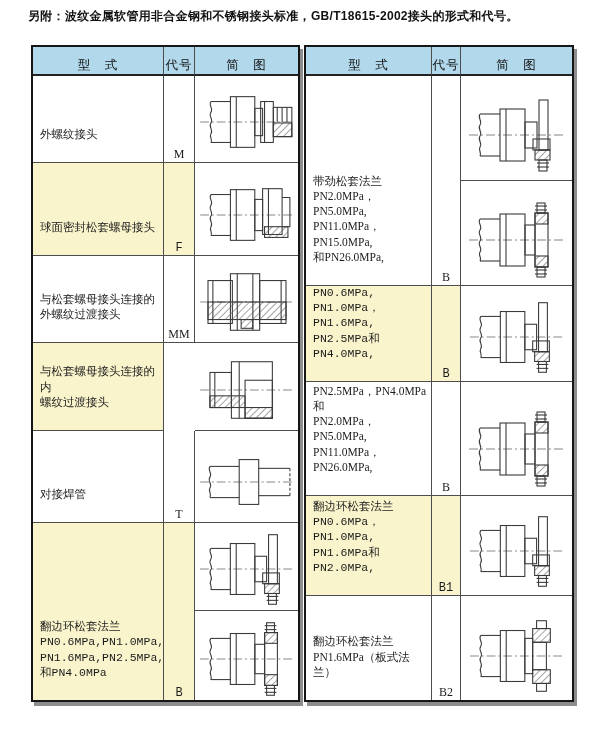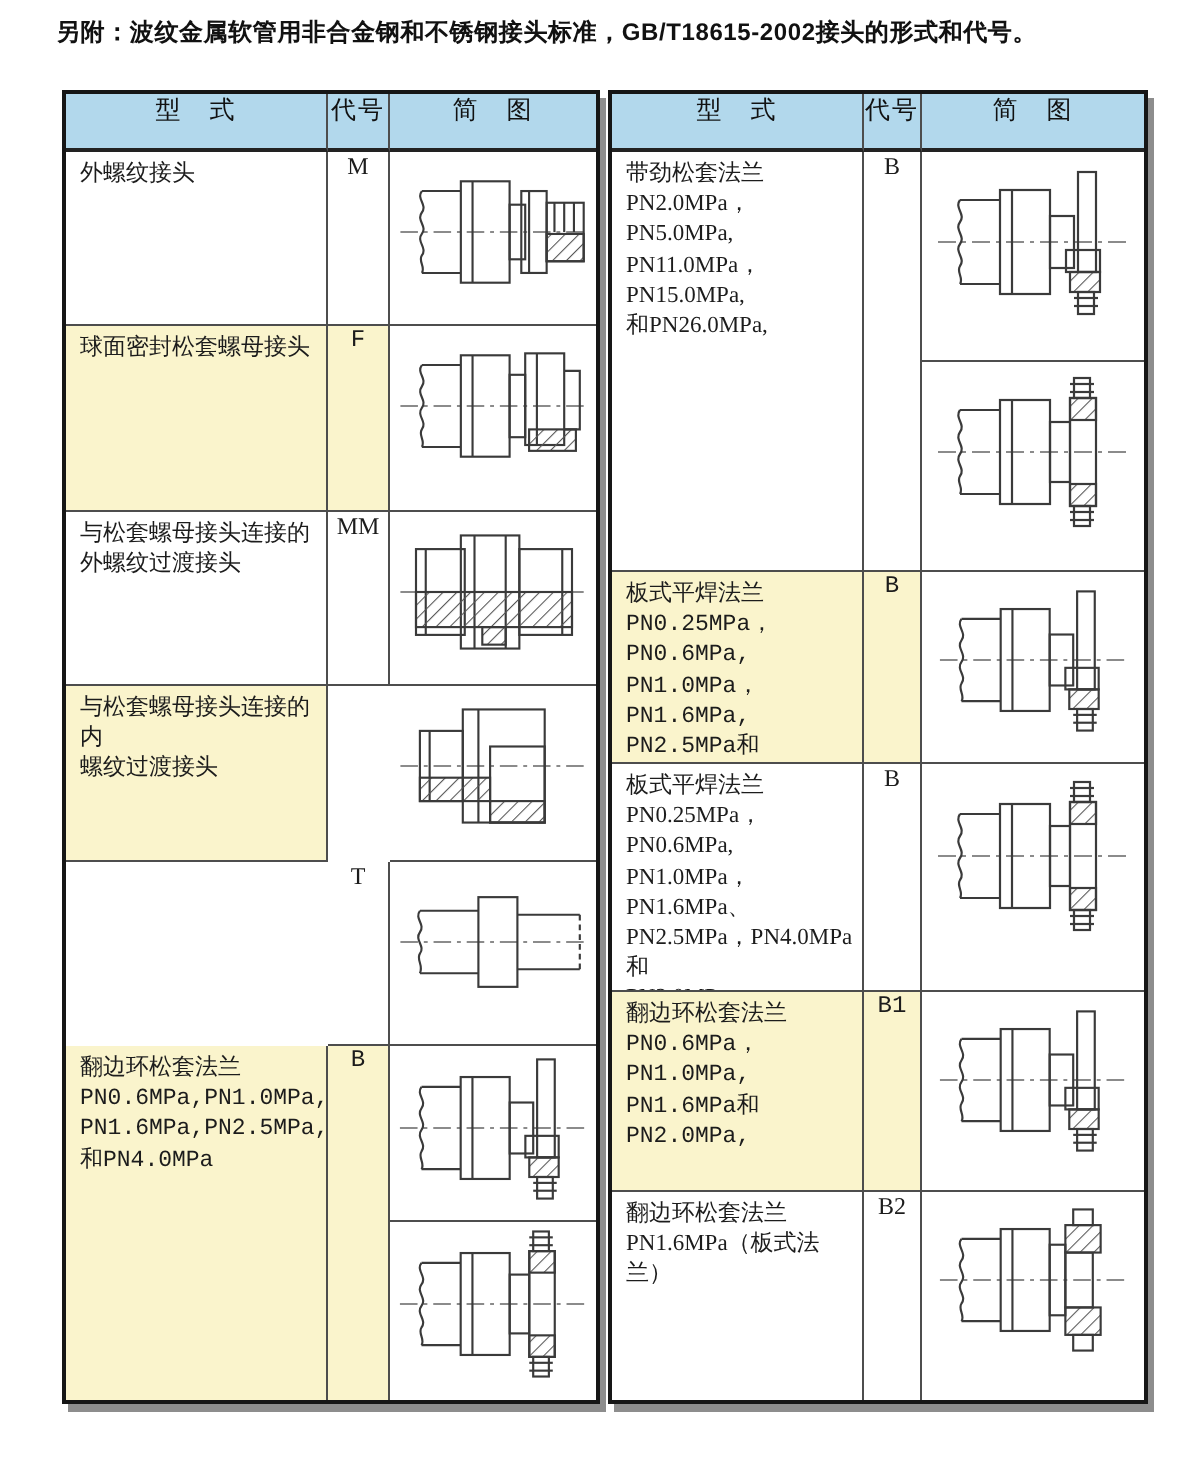--- a/index.html
+++ b/index.html
@@ -19,28 +19,28 @@
     display:grid;background:#ffffff;
     border:2px solid #161616;
     box-shadow:3px 4px 0 #8d8d8d;
   }
   .half-left{grid-template-columns:131px 31px 103px;
     grid-template-rows:29px 87px 93px 87px 88px 92px 88px 89px;}
   .half-right{grid-template-columns:126px 29px 111px;
     grid-template-rows:29px 105px 105px 96px 114px 100px 104px;}
   .cell{
     border-right:1px solid #4d4d4d;border-bottom:1px solid #4d4d4d;
-    box-sizing:border-box;display:flex;align-items:flex-start;justify-content:center;
+    box-sizing:border-box;display:flex;align-items:flex-end;justify-content:center;
     background:#ffffff;overflow:hidden;
   }
   .cell.hdr{
     background:#b2d8ec;border-bottom:2px solid #222;
     font-size:12.5px;letter-spacing:1px;color:#111;
   }
-  .cell.type{justify-content:flex-start;text-align:left;padding:4px 4px 4px 7px;
+  .cell.type{justify-content:flex-start;text-align:left;padding:4px 4px 20px 7px;
     font-size:11.5px;line-height:1.32;}
   .cell.type span{white-space:pre-line;}
   .cell.code{font-size:12px;}
   .cell.yellow{background:#faf4cc;font-family:Liberation Mono, monospace;}
   .cell.lastcol{border-right:none;}
   .cell.lastrow{border-bottom:none;}
   .cell.diagram{background:#ffffff;padding:1px;}
   svg.diag{display:block;}
   .diag *{vector-effect:non-scaling-stroke;}
 </style>
@@ -218,20 +218,23 @@
     <div class="cell type yellow" style="grid-area:5/1">
         <span>与松套螺母接头连接的内
 螺纹过渡接头</span>
       </div>
     <div class="cell diagram lastcol" style="grid-area:5/3">
       <svg class="diag" viewBox="0 0 100 80" width="98" height="78">
           <use href="#g-mf"></use>
         </svg>
     </div>
 
+    <div class="cell type" style="grid-area:6/1">
+        <span>对接焊管</span>
+      </div>
     <div class="cell code" style="grid-area:6/2">
         <span>T</span>
       </div>
     <div class="cell diagram lastcol" style="grid-area:6/3">
       <svg class="diag" viewBox="0 0 100 80" width="98" height="78">
           <use href="#g-t"></use>
         </svg>
     </div>
 
     <div class="cell type yellow lastrow" style="grid-area:7/1/9/2">

